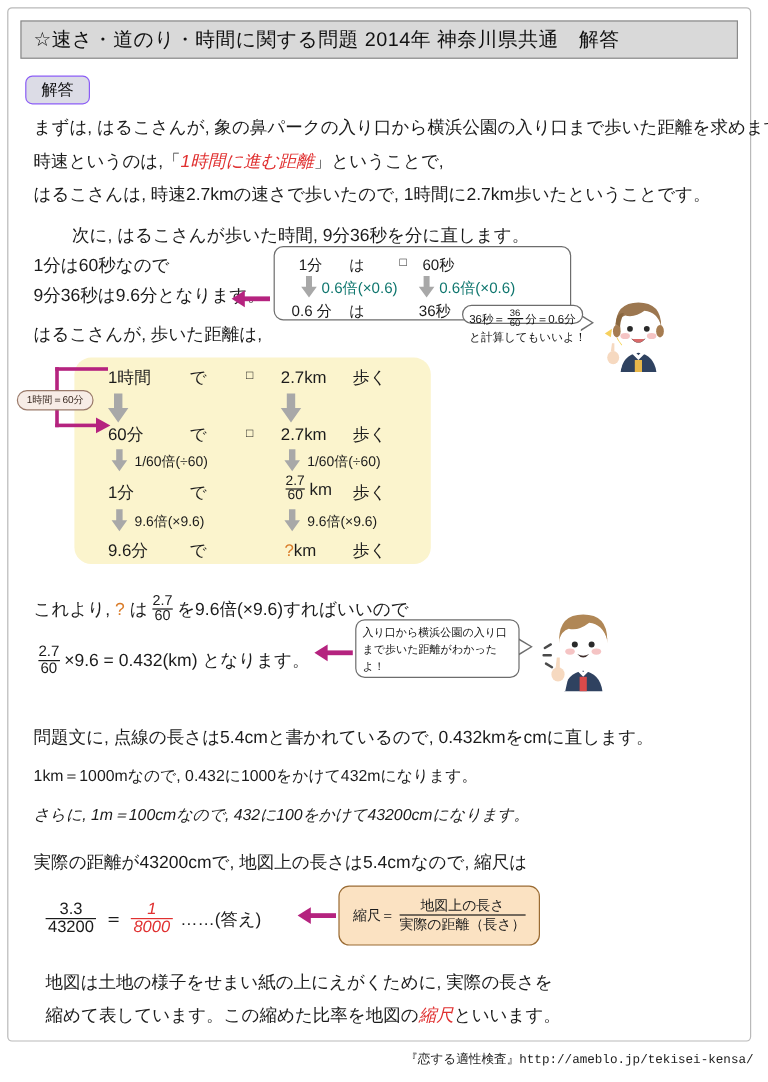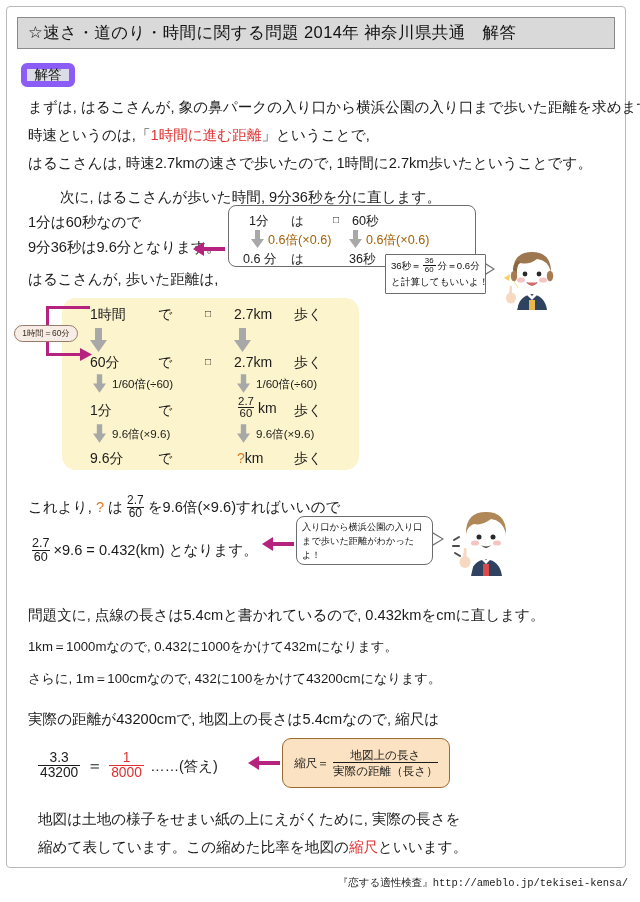--- a/index.html
+++ b/index.html
@@ -14,47 +14,47 @@
     box-sizing:border-box;
   }
   .title-bar{
     position:absolute;left:10px;top:10px;width:598px;height:32px;
     background:#d9d9d9;border:1px solid #8a8a8a;box-sizing:border-box;
     display:flex;align-items:center;padding-left:10px;
     font-size:16.5px;letter-spacing:.4px;color:#111;
   }
   .kaitou-btn{
     position:absolute;left:14px;top:56px;width:54px;height:24px;
-    background:#dcdce6;border:6px solid #8b5cf6;border-radius:6px;
+    background:#dcdce6;border:1px solid #8b5cf6;border-radius:6px;
     display:flex;align-items:center;justify-content:center;
     font-size:13.5px;color:#111;box-sizing:border-box;
   }
   .p{position:absolute;font-size:14.6px;line-height:1.0;white-space:nowrap;color:#1b1b1b;}
   .sm{font-size:13.2px;}
-  .red{color:#e03030;}
+  .red{color:#e03030;font-style:italic;}
   .orange{color:#d97b28;}
-  .blue{color:#a16207;}
+  .blue{color:#0f766e;}
 
   
   .frac{display:inline-flex;flex-direction:column;align-items:center;
     vertical-align:middle;line-height:1;margin:0 2px;position:relative;top:-1px;}
   .frac .num{font-size:.82em;padding:0 2px;}
   .frac .den{font-size:.82em;padding:0 2px;border-top:1px solid currentColor;}
 
   
   .callout-min{
     position:absolute;left:228px;top:205px;width:248px;height:62px;
     border:1px solid #6d6d6d;border-radius:8px;background:#fff;box-sizing:border-box;
   }
   .cm-row{position:absolute;font-size:12.6px;white-space:nowrap;}
   .cm-arrow{position:absolute;width:13px;height:18px;}
 
   .note-box{
-    position:absolute;left:385px;top:254px;width:101px;height:40px;
-    border:1px solid #6d6d6d;border-radius:1px;background:#fff;box-sizing:border-box;
+    position:absolute;left:385px;top:254px;width:101px;height:16px;
+    border:1px solid #6d6d6d;border-radius:13px;background:#fff;box-sizing:border-box;
     font-size:9.6px;line-height:1.45;padding:3px 4px 0 5px;color:#111;
   }
   .note-tail{position:absolute;left:484px;top:262px;width:0;height:0;
     border-top:7px solid transparent;border-bottom:7px solid transparent;
     border-left:11px solid #6d6d6d;}
   .note-tail-in{position:absolute;left:483px;top:263px;width:0;height:0;
     border-top:6px solid transparent;border-bottom:6px solid transparent;
     border-left:10px solid #fff;}
 
   
@@ -298,21 +298,21 @@
     <path d="M37 51 l5 5 l5 -5 l-2 -2 l-3 3 l-3 -3 z" fill="#fff"></path>
     <rect x="39" y="56" width="6" height="12" fill="#d94a4a"></rect>
     <path d="M17 62 q2 -9 9 -9 q3 1 3 6 l-2 9 q-6 1 -10 -6 z" fill="#fff"></path>
     <ellipse cx="21" cy="54" rx="5.5" ry="6" fill="#f6d9c0"></ellipse>
     <path d="M19 49 l1 -9 l2.5 0 l0 9 z" fill="#f6d9c0"></path>
   </g>
 </svg>
 
 <div class="p" style="left:28px;top:608px;">問題文に, 点線の長さは5.4cmと書かれているので, 0.432kmをcmに直します。</div>
 <div class="p sm" style="left:28px;top:640px;">1km＝1000mなので, 0.432に1000をかけて432mになります。</div>
-<div class="p sm" style="left:28px;top:672px;">さらに, 1m＝100cmなので, 432に100をかけて43200cmになります。</div>
+<div class="p sm" style="left:28px;top:672px;font-style:italic;">さらに, 1m＝100cmなので, 432に100をかけて43200cmになります。</div>
 
 <div class="p" style="left:28px;top:712px;">実際の距離が43200cmで, 地図上の長さは5.4cmなので, 縮尺は</div>
 
 <div class="p" style="left:36px;top:752px;font-size:16px;">
   <span class="frac" style="font-size:1.05em;">
       <span class="num">3.3</span>
       <span class="den">43200</span>
     </span>
   <span>＝</span>
   <span class="frac red" style="font-size:1.05em;">

